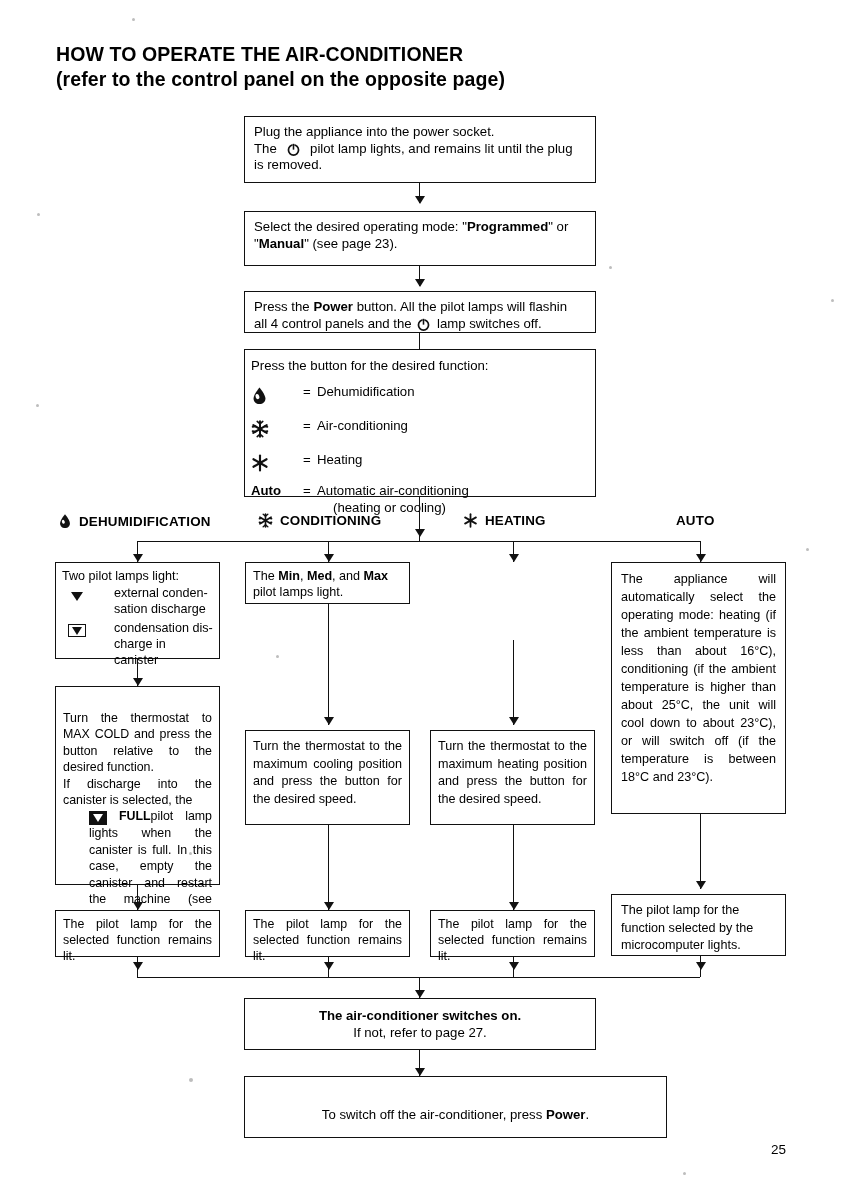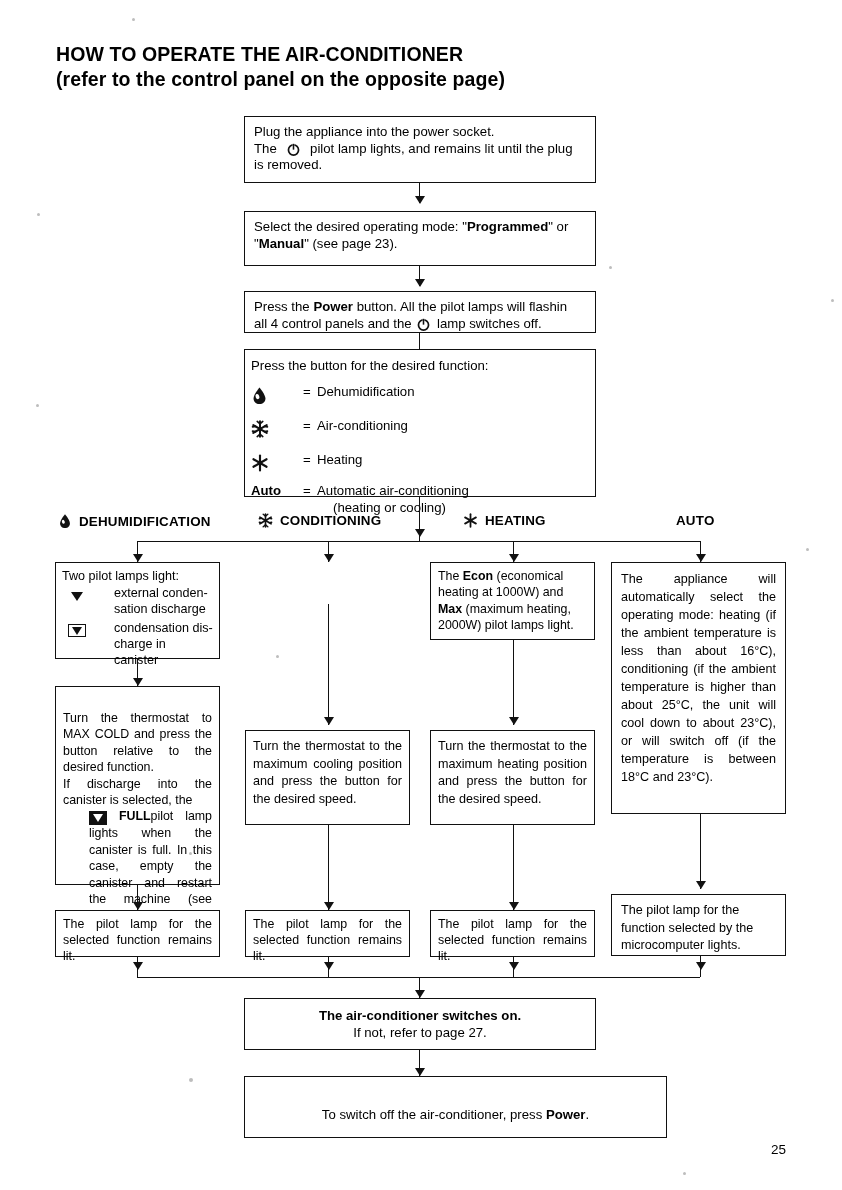--- a/index.html
+++ b/index.html
@@ -371,41 +371,41 @@
     </div>
   </div>
 
   <div class="vline" style="left:137px; top:885px; height:25px;"></div>
   <div class="arrowdown" style="left:133px; top:902px;"></div>
 
   <div class="box tight just" style="left:55px; top:910px; width:165px; height:47px; padding:5px 7px; font-size:12.4px;">
     <span>The pilot lamp for the selected function remains lit.</span>
   </div>
 
+  <div class="box tight" style="left:245px; top:562px; width:165px; height:42px; padding:5px 7px;">
+    <div>
+      <span>The</span> <b>Min</b><span>,</span> <b>Med</b><span>, and</span> <b>Max</b>
+    </div>
+    <div>pilot lamps light.</div>
+  </div>
 
   <div class="vline" style="left:328px; top:604px; height:121px;"></div>
   <div class="arrowdown" style="left:324px; top:717px;"></div>
 
   <div class="box tight just" style="left:245px; top:730px; width:165px; height:95px; padding:7px 7px; line-height:17.5px;">
     <span>Turn the thermostat to the maximum cooling position and press the button for the desired speed.</span>
   </div>
 
   <div class="vline" style="left:328px; top:825px; height:85px;"></div>
   <div class="arrowdown" style="left:324px; top:902px;"></div>
 
   <div class="box tight just" style="left:245px; top:910px; width:165px; height:47px; padding:5px 7px; font-size:12.4px;">
     <span>The pilot lamp for the selected function remains lit.</span>
   </div>
 
-  <div class="box tight" style="left:430px; top:562px; width:165px; height:78px; padding:5px 7px; font-size:12.4px; line-height:16.4px;">
-    <div>
-      <span>The</span> <b>Econ</b> <span>(economical heating at 1000W) and</span>
-      <b>Max</b> <span>(maximum heating, 2000W) pilot lamps light.</span>
-    </div>
-  </div>
 
   <div class="vline" style="left:513px; top:640px; height:85px;"></div>
   <div class="arrowdown" style="left:509px; top:717px;"></div>
 
   <div class="box tight just" style="left:430px; top:730px; width:165px; height:95px; padding:7px 7px; line-height:17.5px;">
     <span>Turn the thermostat to the maximum heating position and press the button for the desired speed.</span>
   </div>
 
   <div class="vline" style="left:513px; top:825px; height:85px;"></div>
   <div class="arrowdown" style="left:509px; top:902px;"></div>

